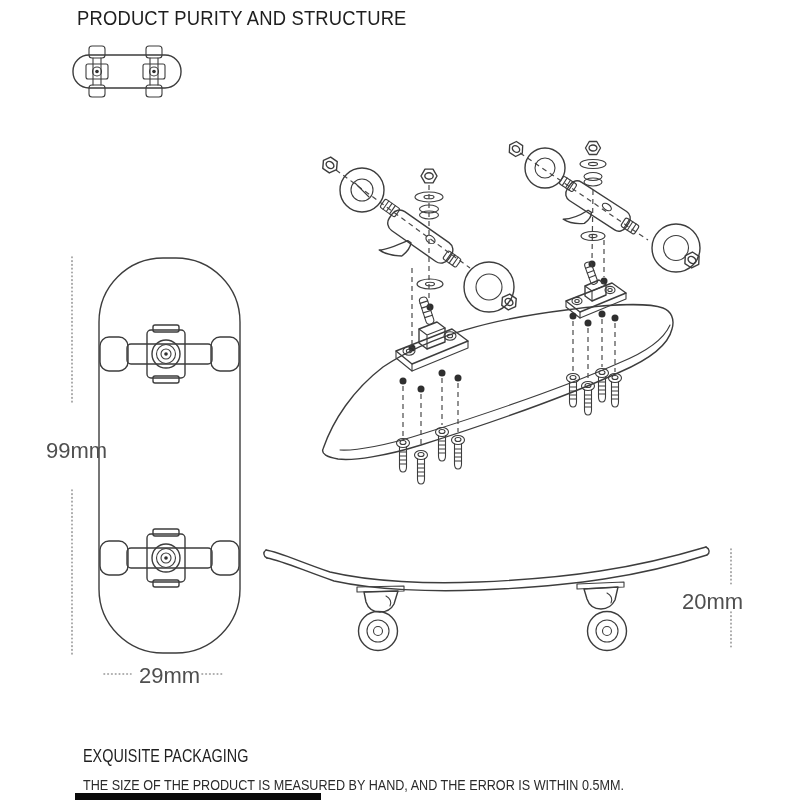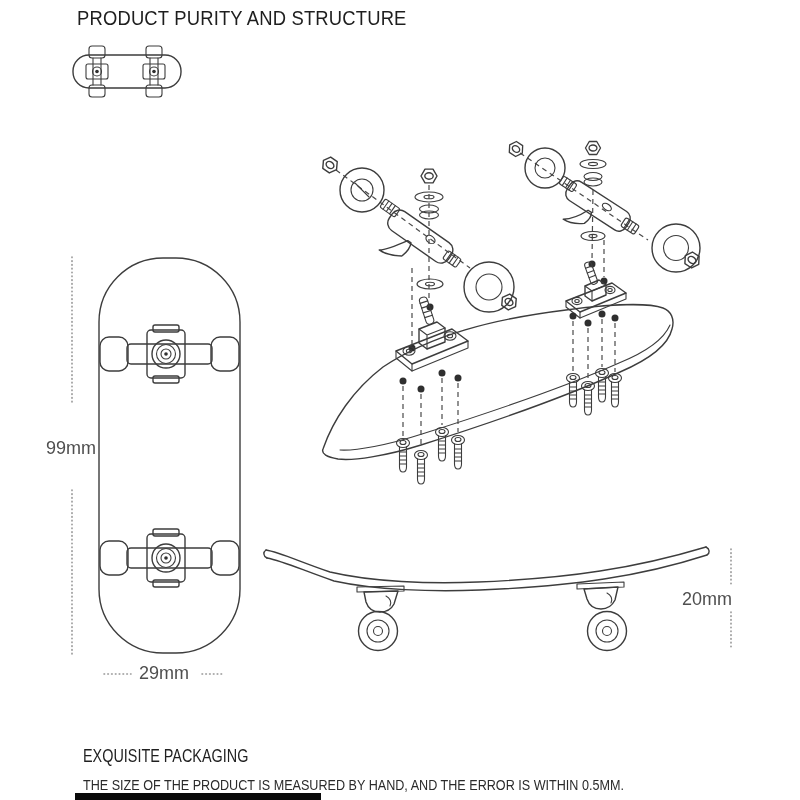--- a/index.html
+++ b/index.html
@@ -11,21 +11,21 @@
   #art{position:absolute;left:0;top:0;}
   .ln{fill:none;stroke:#3d3d3d;stroke-width:1.4;stroke-linecap:round;stroke-linejoin:round;}
   .lnt{fill:none;stroke:#3d3d3d;stroke-width:1.1;stroke-linecap:round;stroke-linejoin:round;}
   .dash{fill:none;stroke:#4a4a4a;stroke-width:1.2;stroke-dasharray:5 4;}
   .dot{fill:#2f2f2f;stroke:none;}
   .dim{fill:none;stroke:#949494;stroke-width:1.6;stroke-dasharray:0.6 3.2;stroke-linecap:round;}
   .title{
     left:77px;top:7px;font-size:20px;color:#1e1e1e;letter-spacing:.2px;
     transform:scaleX(.92);transform-origin:left top;white-space:nowrap;
   }
-  .mmlabel{font-size:18px;color:#4f4f4f;white-space:nowrap;}
+  .mmlabel{font-size:22px;color:#4f4f4f;white-space:nowrap;}
   .foot-head{
     left:83px;top:746px;font-size:18px;color:#1f1f1f;
     transform:scaleX(.80);transform-origin:left top;white-space:nowrap;
   }
   .foot-note{
     left:83px;top:777px;font-size:14px;color:#2b2b2b;letter-spacing:0;
     transform:scaleX(.90);transform-origin:left top;white-space:nowrap;
   }
   .bottom-bar{left:75px;top:793px;width:246px;height:7px;background:#0a0a0a;}
 </style>

